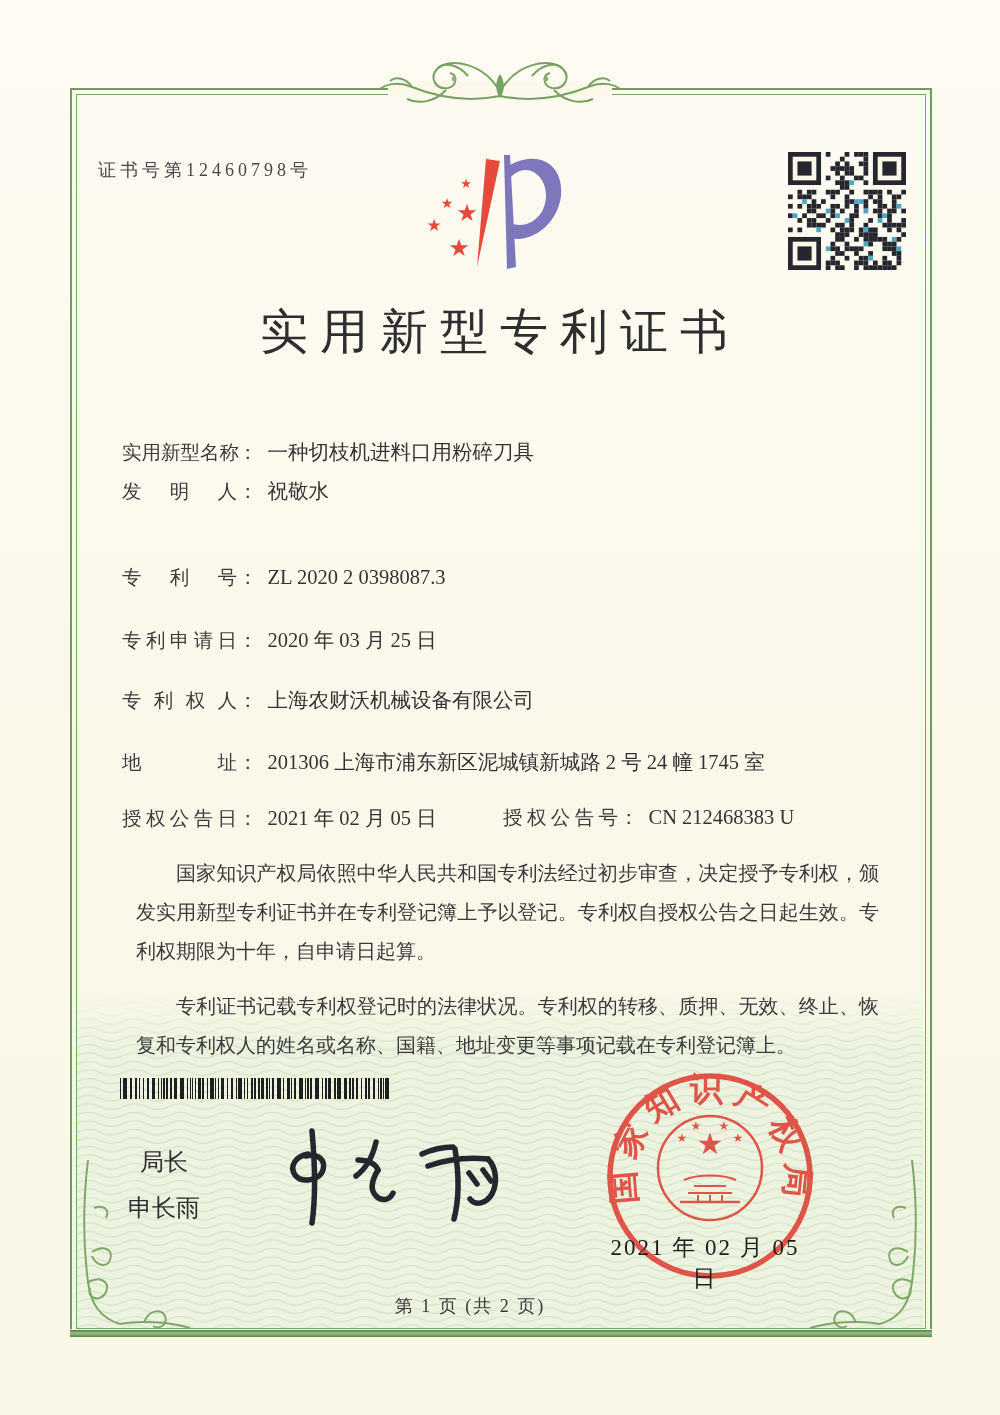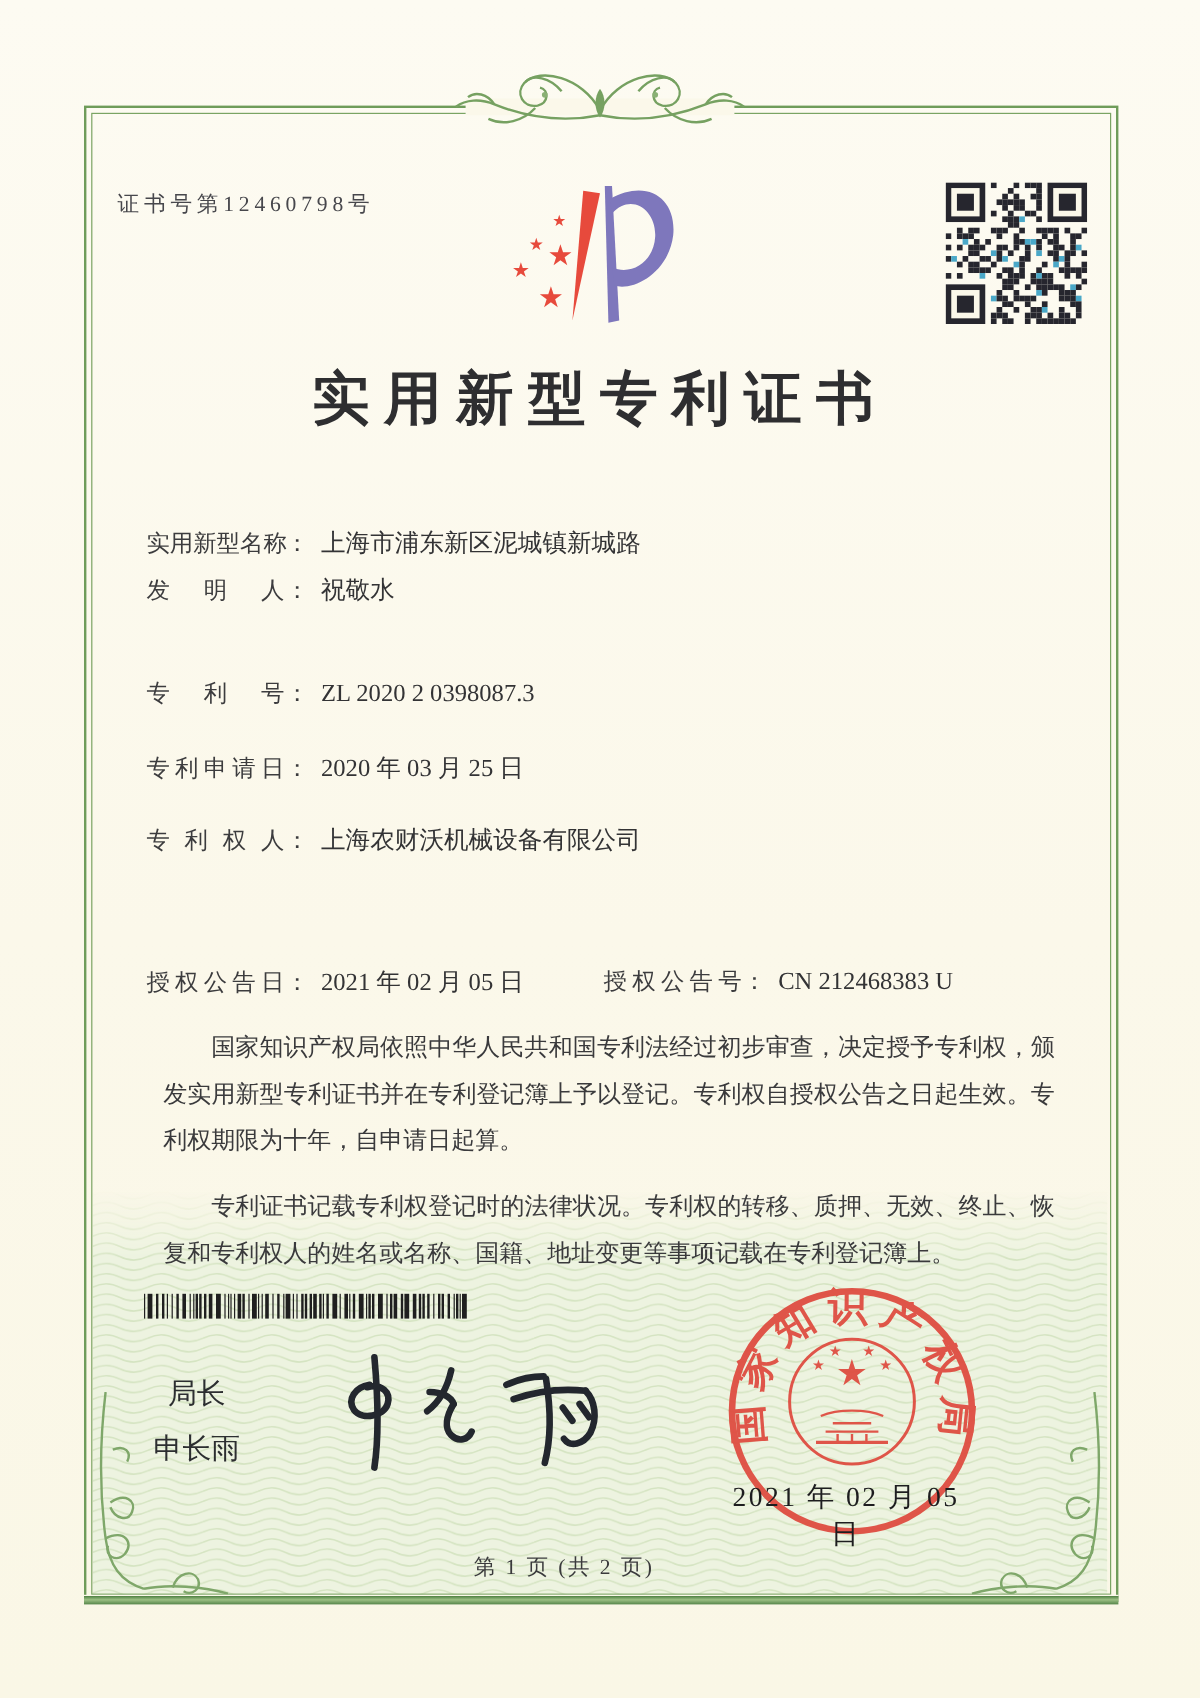--- a/index.html
+++ b/index.html
@@ -22,21 +22,21 @@
     mask-image:linear-gradient(to bottom,transparent 0,#000 55px);}
   .band svg{display:block;width:100%;height:100%;}
   .ornament-top{position:absolute;left:350px;top:52px;z-index:4;}
   .corner-fl{position:absolute;z-index:2;}
   
   .cert-no{position:absolute;left:98px;top:158px;font-size:18px;letter-spacing:4px;
     color:#47474c;z-index:3;}
   .logo{position:absolute;left:424px;top:146px;z-index:3;}
   .qr{position:absolute;left:788px;top:152px;width:118px;height:118px;z-index:3;}
   .title{position:absolute;left:0;width:100%;top:300px;text-align:center;
-    font-size:48px;font-weight:bold;letter-spacing:12px;color:#2e2e30;z-index:3;}
+    font-size:48px;font-weight:normal;letter-spacing:12px;color:#2e2e30;z-index:3;}
   
   .field{position:absolute;left:122px;z-index:3;white-space:nowrap;}
   .f-label{display:inline-block;width:115px;font-size:19.5px;color:#3c3c3e;
     text-align:justify;text-align-last:justify;vertical-align:bottom;}
   .f-colon{font-size:19.5px;margin:0 10px 0 1px;}
   .f-value{font-size:20.5px;color:#333335;}
   .row1{top:438px}.row2{top:477px}.row3{top:564px}.row4{top:626px}
   .row5{top:686px}.row6{top:748px}.row7{top:804px}
   .field.grant2{left:503px;}
   
@@ -351,33 +351,36 @@
       <rect x="84.96" y="113.28" width="4.72" height="4.72" fill="#26262e"></rect>
       <rect x="89.67999999999999" y="113.28" width="4.72" height="4.72" fill="#26262e"></rect>
       <rect x="94.39999999999999" y="113.28" width="4.72" height="4.72" fill="#26262e"></rect>
       <rect x="99.11999999999999" y="113.28" width="4.72" height="4.72" fill="#26262e"></rect>
       <rect x="103.83999999999999" y="113.28" width="4.72" height="4.72" fill="#26262e"></rect>
     </svg>
 
   <div class="title">实用新型专利证书</div>
 
   <div class="field row1">
-    <span class="f-label">实用新型名称</span><span class="f-colon">：</span><span class="f-value">上海市浦东新区泥城镇新城路</span>
+    <span class="f-label">实用新型名称</span><span class="f-colon">：</span><span class="f-value">一种切枝机进料口用粉碎刀具</span>
   </div>
   <div class="field row2">
     <span class="f-label">发明人</span><span class="f-colon">：</span><span class="f-value">祝敬水</span>
   </div>
   <div class="field row3">
     <span class="f-label">专利号</span><span class="f-colon">：</span><span class="f-value">ZL 2020 2 0398087.3</span>
   </div>
   <div class="field row4">
     <span class="f-label">专利申请日</span><span class="f-colon">：</span><span class="f-value">2020 年 03 月 25 日</span>
   </div>
   <div class="field row5">
     <span class="f-label">专利权人</span><span class="f-colon">：</span><span class="f-value">上海农财沃机械设备有限公司</span>
+  </div>
+  <div class="field row6">
+    <span class="f-label">地址</span><span class="f-colon">：</span><span class="f-value">201306  上海市浦东新区泥城镇新城路 2 号 24 幢 1745 室</span>
   </div>
   <div class="field row7">
     <span class="f-label">授权公告日</span><span class="f-colon">：</span><span class="f-value">2021 年 02 月 05 日</span>
   </div>
   <div class="field row7 grant2">
     <span class="f-label">授权公告号</span><span class="f-colon">：</span><span class="f-value">CN 212468383 U</span>
   </div>
 
   <div class="paras">
     <p>国家知识产权局依照中华人民共和国专利法经过初步审查，决定授予专利权，颁发实用新型专利证书并在专利登记簿上予以登记。专利权自授权公告之日起生效。专利权期限为十年，自申请日起算。</p>

